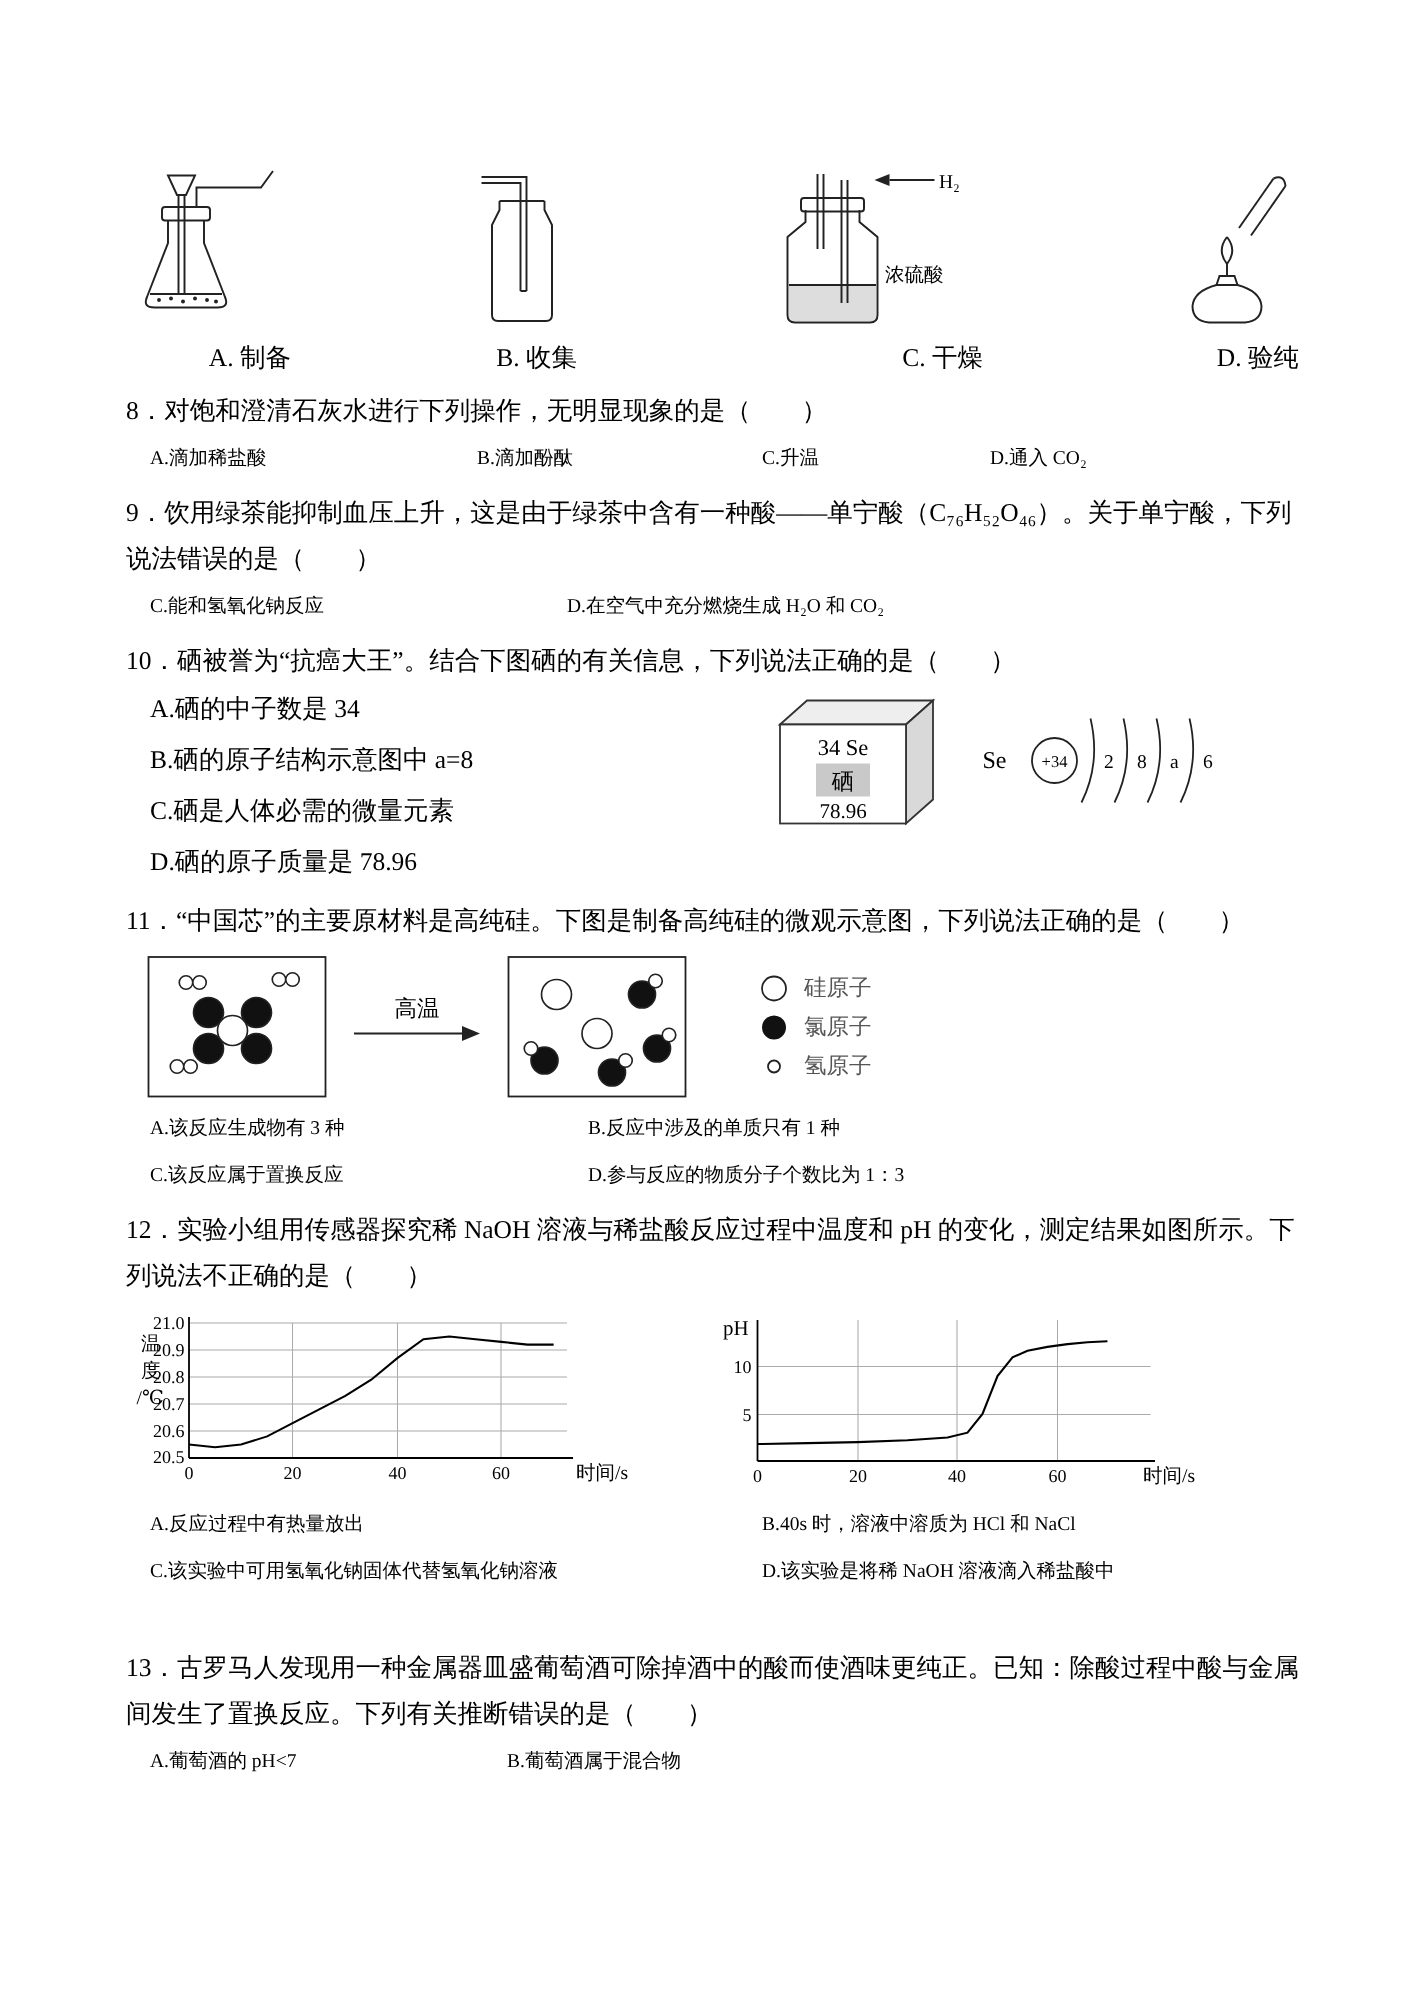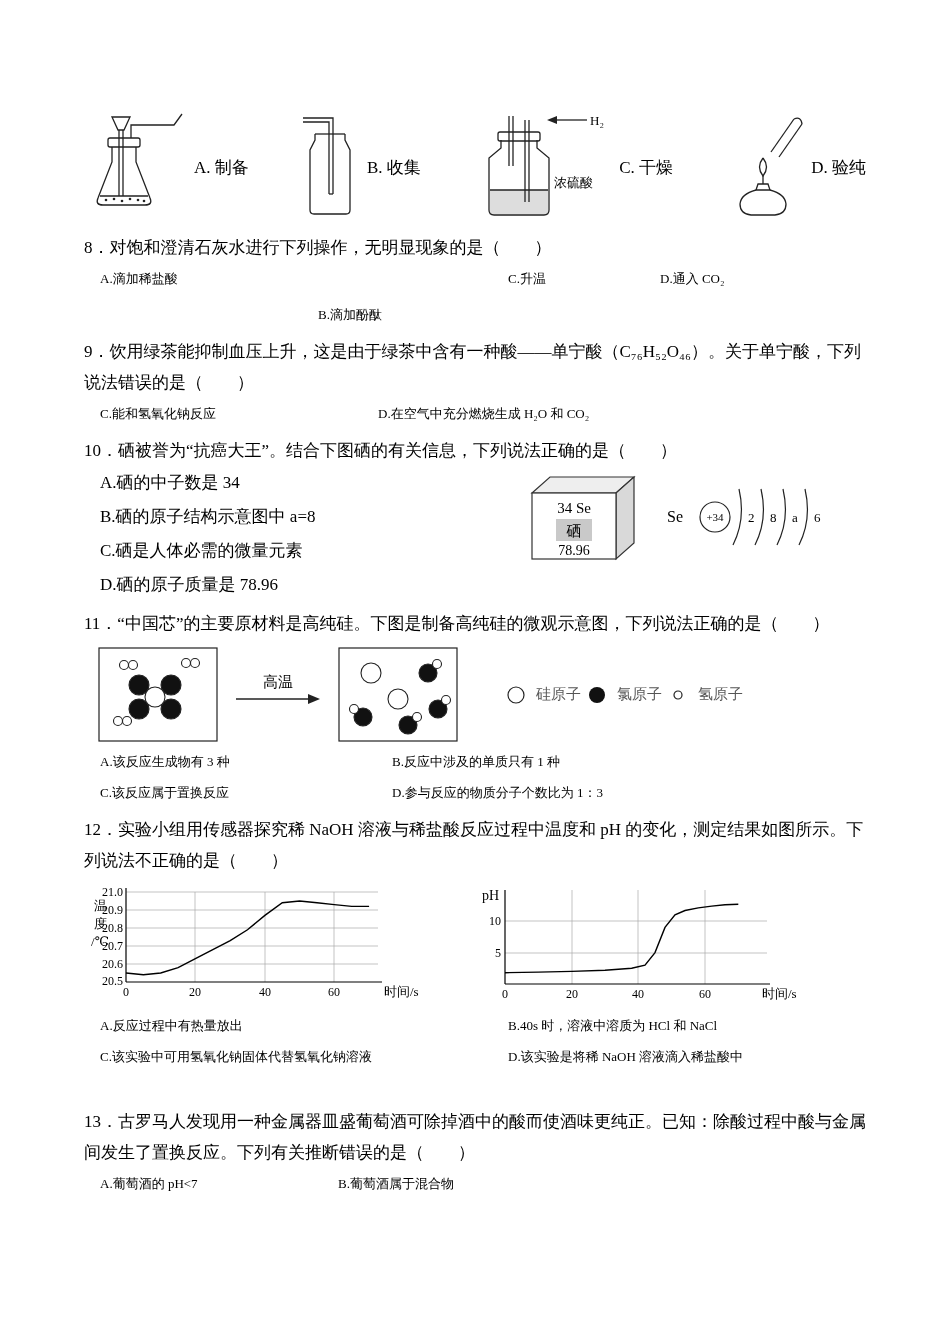--- a/index.html
+++ b/index.html
@@ -6,26 +6,26 @@
   body{width:950px;height:1344px;background:#ffffff;color:#000;
        font-family:"Liberation Serif","DejaVu Serif",serif;}
   .page{box-sizing:border-box;width:950px;height:1344px;padding:110px 84px 0 84px;overflow:hidden;}
   .qtext{font-size:17px;line-height:31px;}
   .opts{padding-left:16px;font-size:13px;line-height:31px;display:flex;flex-wrap:wrap;}
   .opts .opt{display:inline-block;}
   .stack{padding-left:16px;font-size:17px;}
   .stack .opt{display:block;line-height:34px;}
   .qblock{margin-top:6px;}
   .apparatus-row{display:flex;justify-content:space-between;align-items:flex-end;margin-bottom:4px;}
-  .app-item{display:flex;flex-direction:row;align-items:center;}
+  .app-item{display:flex;flex-direction:column;align-items:flex-end;}
   .app-label{font-size:17px;line-height:26px;text-align:center;}
   .q10wrap{position:relative;}
-  .q10fig{position:absolute;left:440px;top:34px;display:flex;align-items:center;gap:26px;}
+  .q10fig{position:absolute;left:428px;top:34px;display:flex;align-items:center;gap:26px;}
   .q11row{display:flex;align-items:center;gap:14px;margin:8px 0 4px 14px;}
-  .legend{display:flex;flex-direction:row;gap:6px;margin-left:34px;}
+  .legend{display:flex;flex-direction:column;gap:6px;margin-left:34px;}
   .legend-row{display:flex;align-items:center;gap:10px;font-size:15px;color:#555;}
   .charts-row{display:flex;gap:44px;margin:8px 0 6px 2px;}
   svg text{font-family:"Liberation Serif","DejaVu Serif",serif;fill:#000;}
   .q13{margin-top:34px;}
 </style>
 </head>
 <body>
 
 <div class="page">
 
@@ -100,21 +100,21 @@
         </g>
       </svg>
       <div class="app-label">D. 验纯</div>
     </div>
   </div>
 
   <div class="qblock">
     <div class="qtext">8．对饱和澄清石灰水进行下列操作，无明显现象的是（　　）</div>
     <div class="opts">
       <span class="opt" style="width:218px;">A.滴加稀盐酸</span>
-      <span class="opt" style="width:190px;margin-top:36px;">B.滴加酚酞</span>
+      <span class="opt" style="width:190px;">B.滴加酚酞</span>
       <span class="opt" style="width:152px;">C.升温</span>
       <span class="opt">D.通入 CO₂</span>
     </div>
   </div>
 
   <div class="qblock">
     <div class="qtext">9．饮用绿茶能抑制血压上升，这是由于绿茶中含有一种酸——单宁酸（C₇₆H₅₂O₄₆）。关于单宁酸，下列说法错误的是（　　）</div>
     <div class="opts">
       <span class="opt" style="width:278px;">C.能和氢氧化钠反应</span>
       <span class="opt">D.在空气中充分燃烧生成 H₂O 和 CO₂</span>

